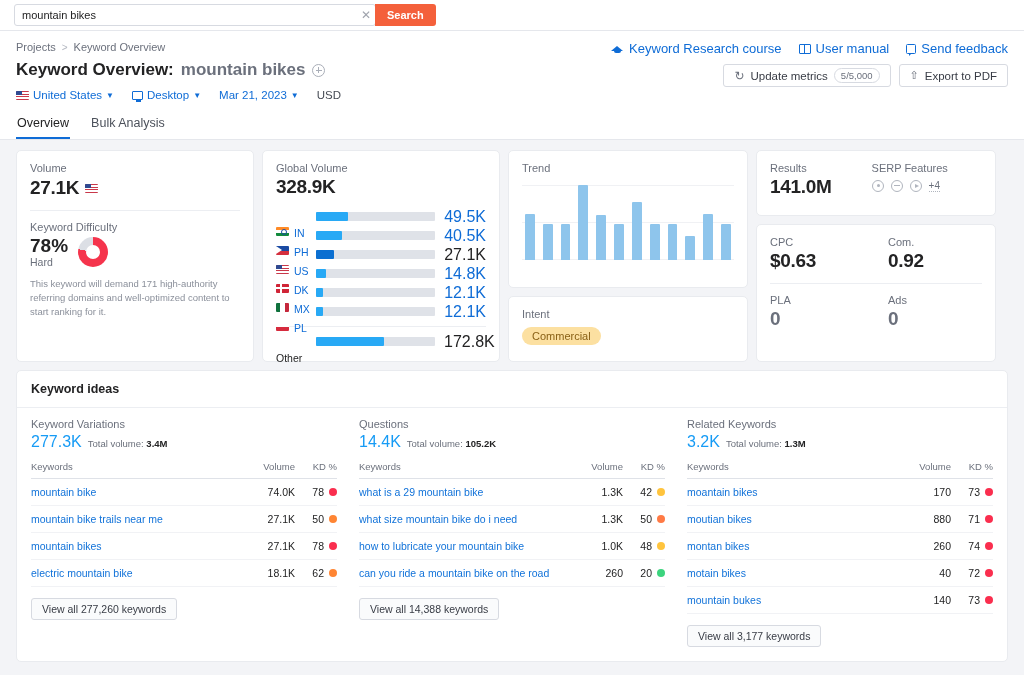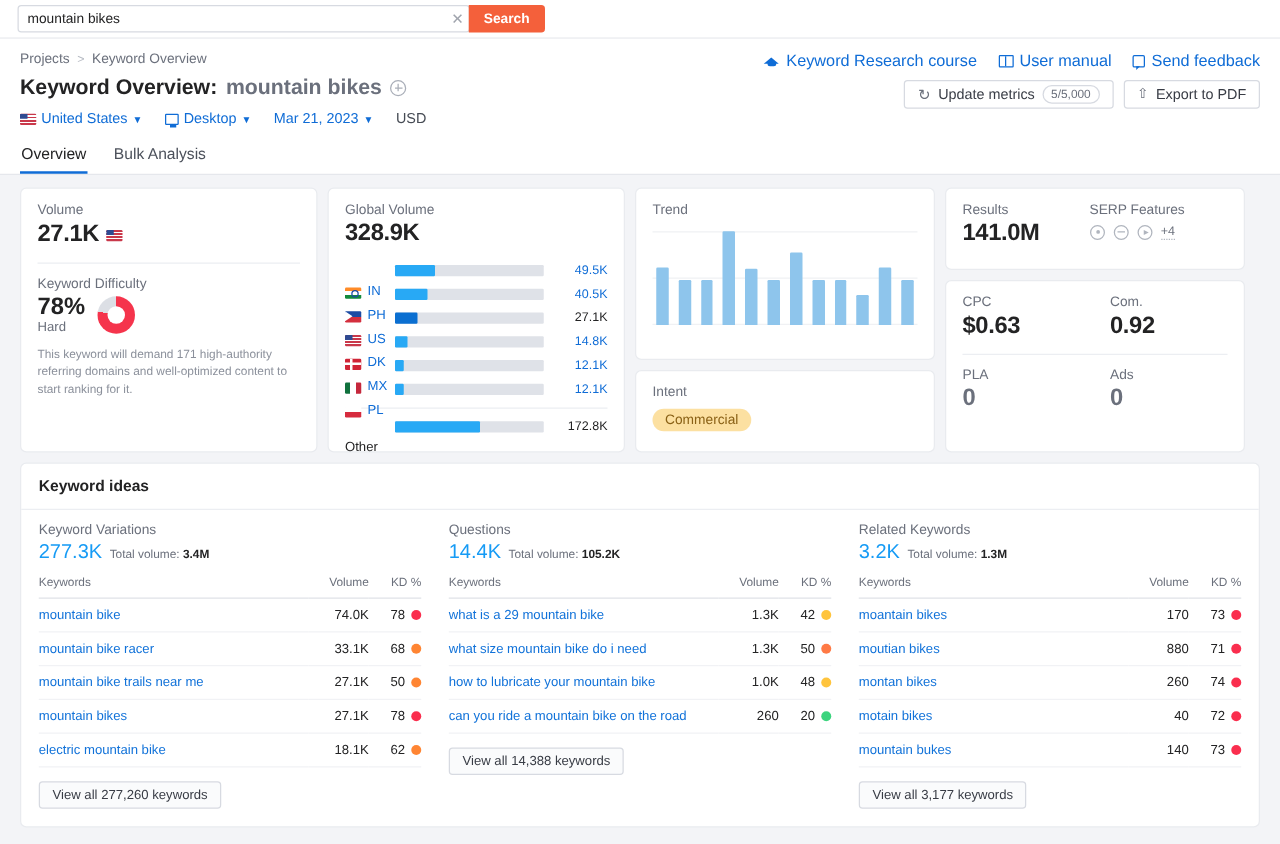--- a/index.html
+++ b/index.html
@@ -205,26 +205,26 @@
     position: relative;
   }
   .donut::after {
     content:""; position:absolute; inset:8px; background:#fff; border-radius:50%;
   }
   .kd-desc { font-size: 9.5px; color: #8b909b; line-height: 1.45; margin-top: 9px; }
 
   
   .gv-list { margin-top: 9px; }
   .gv-row { display: flex; align-items: center; height: 19px; }
-  .gv-cc { width: 40px; display: flex; align-items: flex-end; gap: 5px; font-size: 10.5px; color: #0f6cd6; margin-top: 32px; }
+  .gv-cc { width: 40px; display: flex; align-items: flex-start; gap: 5px; font-size: 10.5px; color: #0f6cd6; margin-top: 32px; }
   .gv-cc.other-lbl { color: #232324; width: 40px; }
   .gv-bar { flex: 1; height: 9px; background: #dfe2e8; border-radius: 1px; position: relative; margin-right: 9px; }
   .gv-fill { position: absolute; left: 0; top: 0; bottom: 0; background: #28a9f5; border-radius: 1px; }
   .gv-fill.dark { background: #0b6fd1; }
-  .gv-val { width: 42px; text-align: right; font-size: 10px; color: #0f6cd6; }
+  .gv-val { width: 42px; text-align: right; font-size: 16px; color: #0f6cd6; }
   .gv-val.dark { color: #232324; }
   .gv-sep { height: 1px; background: #eceef2; margin: 5px 0 5px 0; }
 
   
   .badge {
     display: inline-block; margin-top: 7px;
     background: #fce0a1; color: #8a6116;
     font-size: 11px; padding: 3px 10px; border-radius: 11px;
   }
 
@@ -544,25 +544,20 @@
                 <th class="r">KD %</th>
               </tr>
             </thead>
             <tbody>
               <tr>
                 <td class="kw"><a>mountain bike</a></td>
                 <td class="vol r">74.0K</td>
                 <td class="kd r"><span class="kdcell">78<span class="dot" style="background:#fa2e4e"></span></span></td>
               </tr>
               <tr>
-                <td class="kw"><a>mountain bike racer</a></td>
-                <td class="vol r">33.1K</td>
-                <td class="kd r"><span class="kdcell">68<span class="dot" style="background:#ff8533"></span></span></td>
-              </tr>
-              <tr>
                 <td class="kw"><a>mountain bike trails near me</a></td>
                 <td class="vol r">27.1K</td>
                 <td class="kd r"><span class="kdcell">50<span class="dot" style="background:#ff8533"></span></span></td>
               </tr>
               <tr>
                 <td class="kw"><a>mountain bikes</a></td>
                 <td class="vol r">27.1K</td>
                 <td class="kd r"><span class="kdcell">78<span class="dot" style="background:#fa2e4e"></span></span></td>
               </tr>
               <tr>

